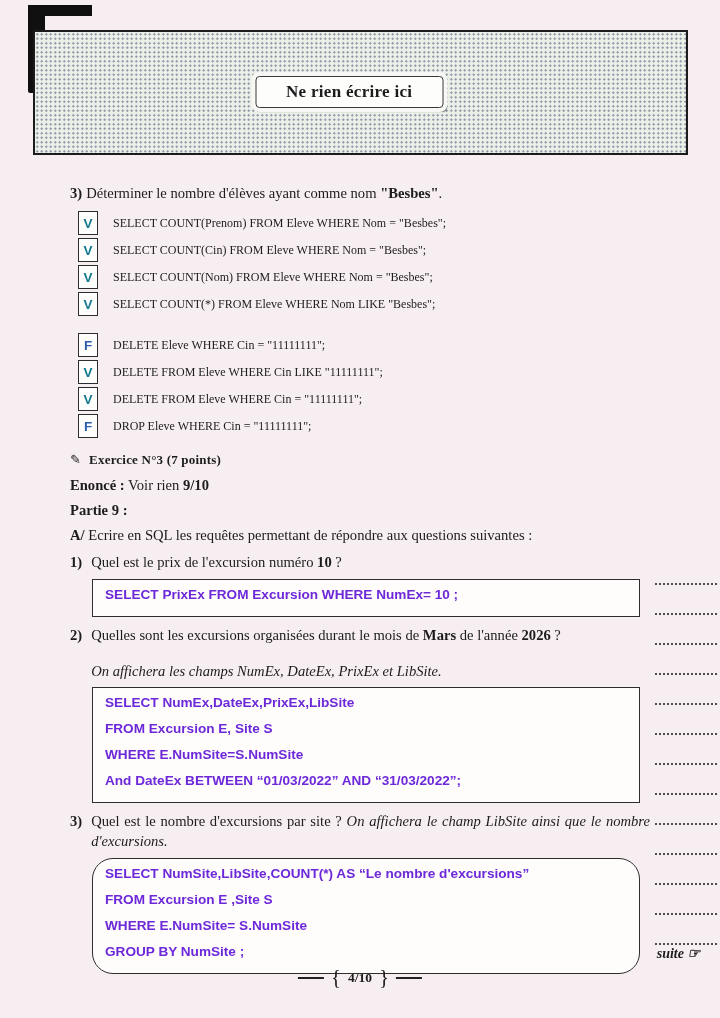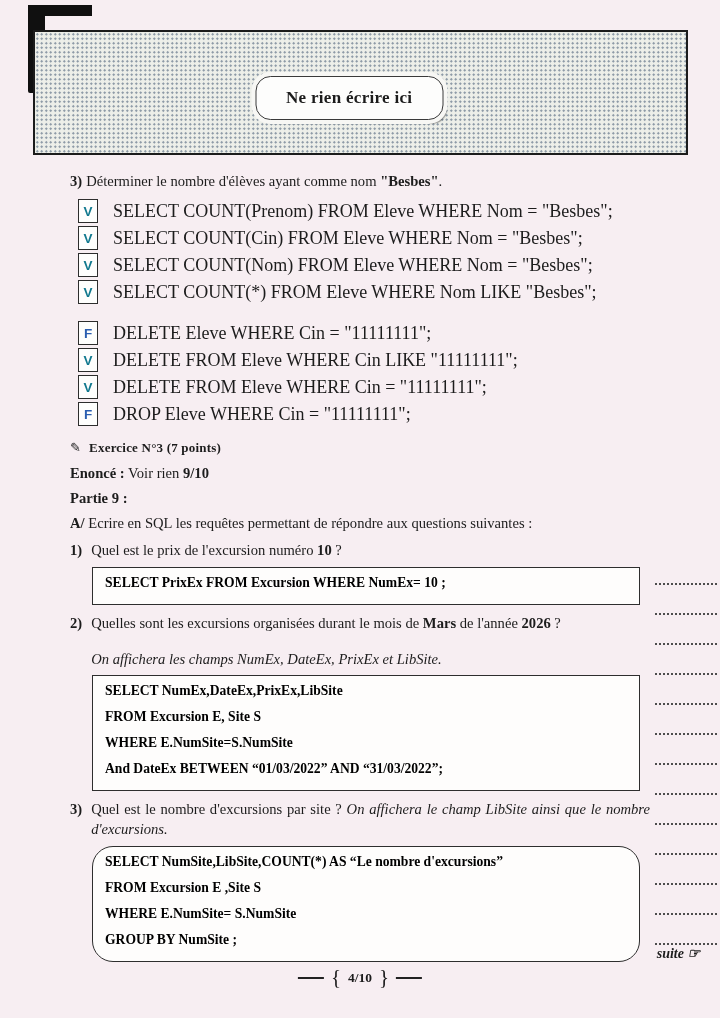--- a/index.html
+++ b/index.html
@@ -15,56 +15,56 @@
   
   .no-write-zone{
     position:absolute;left:33px;top:30px;width:655px;height:125px;
     border:2.4px solid #1b1b1b;
     background-color:#edefe9;
     background-image:radial-gradient(#8694a2 0.9px, transparent 1.05px);
     background-size:4.5px 4.5px;
   }
   .no-write-box{
     position:absolute;left:50%;top:44px;transform:translateX(-56%);
-    background:#fdfdfc;border:1.8px solid #3a3a3a;border-radius:15px;
-    padding:11px 30px;
+    background:#fdfdfc;border:1.8px solid #3a3a3a;border-radius:4px;
+    padding:5px 30px;
     box-shadow:0 0 0 4px #f7f7f4, 3px 4px 1px rgba(40,40,40,.45);
     font-weight:bold;font-size:17px;letter-spacing:.3px;white-space:nowrap;
   }
   
   .content{position:absolute;left:70px;top:168px;width:580px;}
-  .q-head{font-size:14.6px;line-height:1.3;margin:4px 0 7px;}
+  .q-head{font-size:14.6px;line-height:1.3;margin:16px 0 7px;}
   .q-head .qnum{margin-right:4px;}
   b{font-weight:bold;}
   .opt-list{margin:0 0 0 8px;}
   .opt-row{display:flex;align-items:center;height:27px;}
   .mark-box{
     flex:0 0 auto;width:20px;height:24px;border:1.4px solid #2d2d2d;background:#fefefd;
     display:flex;align-items:center;justify-content:center;margin-right:15px;
   }
   .mark{font-family:"Liberation Sans",sans-serif;font-weight:bold;font-size:13.5px;color:#12798f;}
   .mark.mark-f{color:#2a5db0;}
-  .opt-sql{font-size:18px;white-space:nowrap;}
+  .opt-sql{font-size:12px;white-space:nowrap;}
   .gap14{height:14px;}
   .ex-title{margin:12px 0 8px;font-size:13px;font-weight:bold;letter-spacing:.2px;line-height:1.2;}
   .pencil{margin-right:8px;font-weight:normal;}
   .line{font-size:14.6px;line-height:1.25;margin:0 0 7px;}
   .q-item{display:flex;margin:9px 0 6px;font-size:14.6px;line-height:1.35;}
   .q-item .qnum{flex:0 0 auto;margin-right:9px;font-weight:bold;}
   .q-body{text-align:justify;}
   .q-body .blk-italic{display:block;font-style:italic;margin-top:16px;}
   .q-body .inl-italic{font-style:italic;}
   .ans-box{
     border:1.6px solid #2e2e2e;background:#fefdfc;
     margin:6px 0 0 22px;width:548px;padding:7px 12px 3px;
   }
   .ans-box.wide{border-radius:21px;}
   .ans-line{
-    font-family:Liberation Serif, serif;font-weight:bold;
-    color:#000000;font-size:13.6px;line-height:16px;margin:0 0 10px;
+    font-family:Liberation Sans, sans-serif;font-weight:bold;
+    color:#6d28d9;font-size:13.6px;line-height:16px;margin:0 0 10px;
     white-space:nowrap;
   }
   
   .margin-dots{position:absolute;inset:0;pointer-events:none;}
   .dotline{position:absolute;right:3px;width:62px;border-top:2.2px dotted #4d4d4d;}
   
   .suite{position:absolute;right:20px;bottom:56px;font-size:14px;font-weight:bold;font-style:italic;}
   .page-num{
     position:absolute;left:50%;bottom:30px;transform:translateX(-50%);
     display:flex;align-items:center;font-size:13.5px;font-weight:bold;

